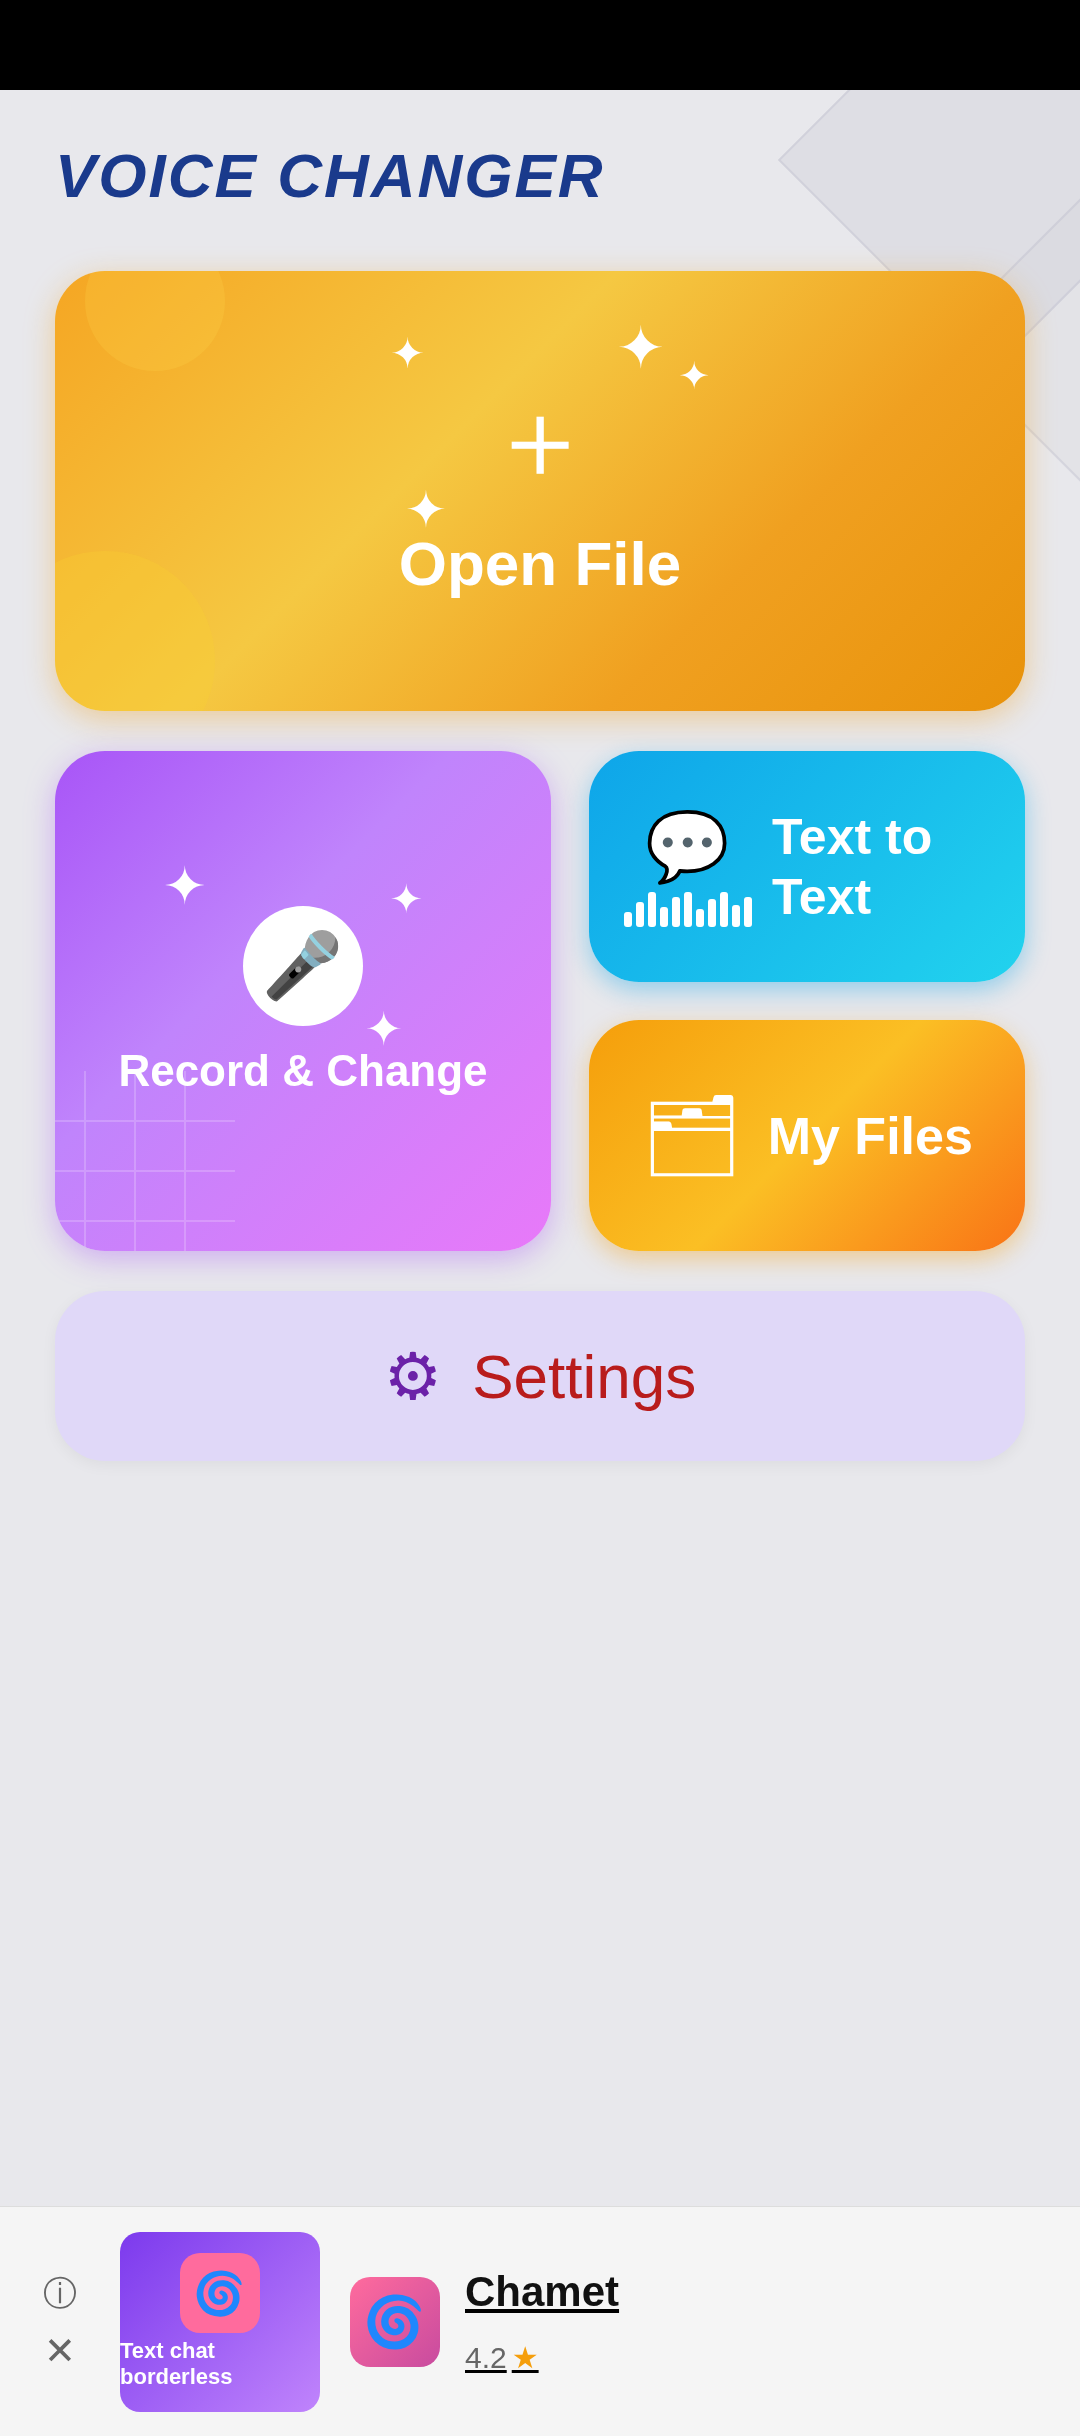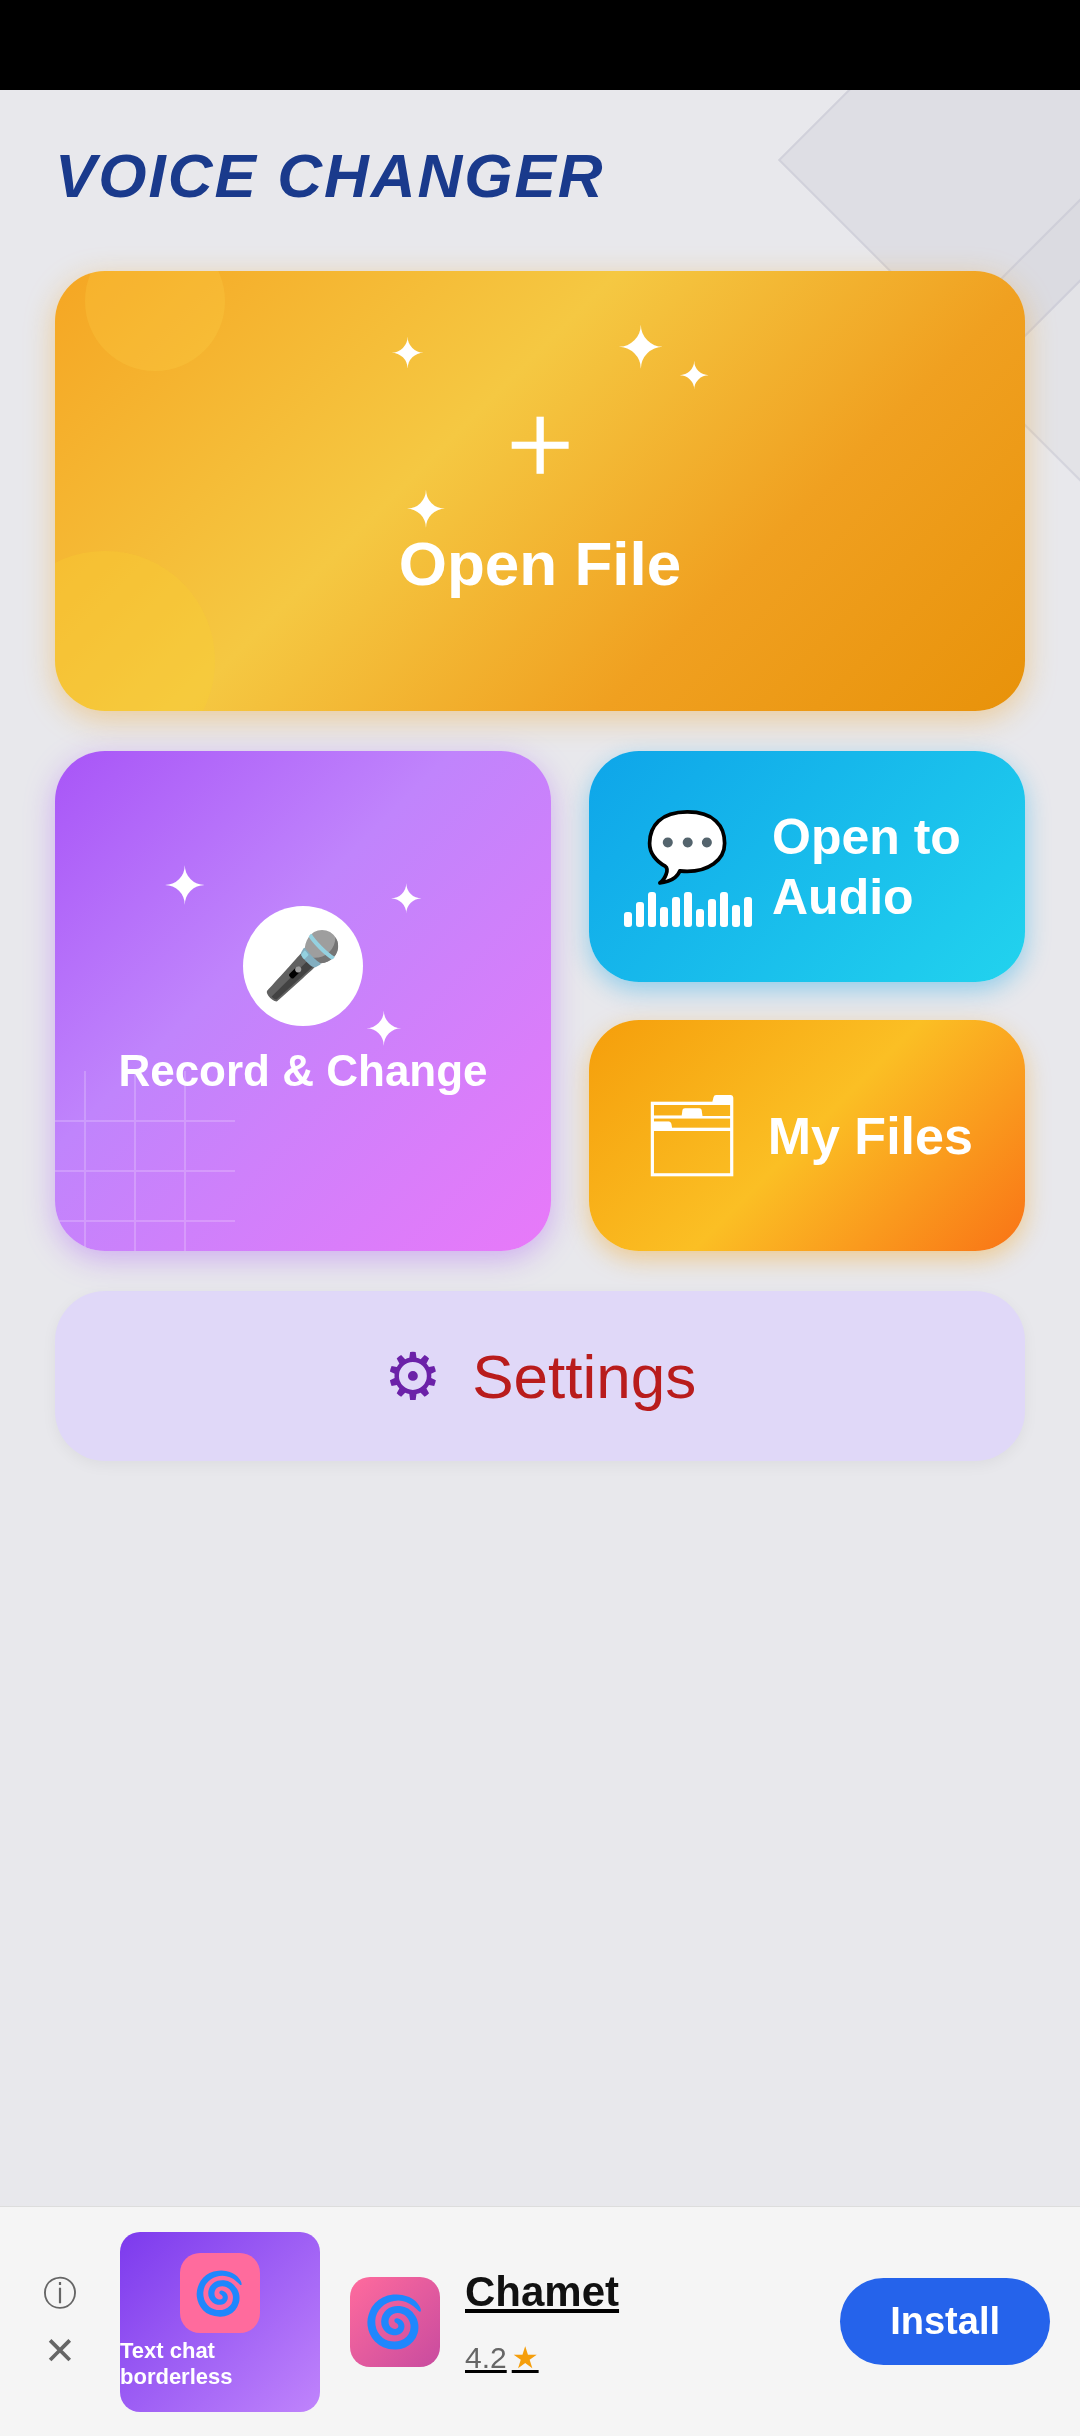--- a/index.html
+++ b/index.html
@@ -557,21 +557,21 @@
               <div class="wave-bar" style="height: 20px;"></div>
               <div class="wave-bar" style="height: 30px;"></div>
               <div class="wave-bar" style="height: 35px;"></div>
               <div class="wave-bar" style="height: 18px;"></div>
               <div class="wave-bar" style="height: 28px;"></div>
               <div class="wave-bar" style="height: 35px;"></div>
               <div class="wave-bar" style="height: 22px;"></div>
               <div class="wave-bar" style="height: 30px;"></div>
             </div>
         </div>
-        <span class="text-audio-label">Open to Audio</span>
+        <span class="text-audio-label">Text to Text</span>
       </button>
 
       <button class="my-files-btn">
         <span class="folder-icon">🗂</span>
         <span class="my-files-label">My Files</span>
       </button>
 
     </div>
   </div>
 
@@ -596,14 +596,13 @@
   <div class="ad-text-group">
     <div class="ad-app-icon">🌀</div>
     <div class="ad-info">
       <span class="ad-app-name">Chamet</span>
       <div class="ad-rating">
         <span>4.2</span>
         <span class="ad-star">★</span>
       </div>
     </div>
   </div>
-  <button class="ad-install-btn">Install</button>
 </div>
 
 </body></html>

